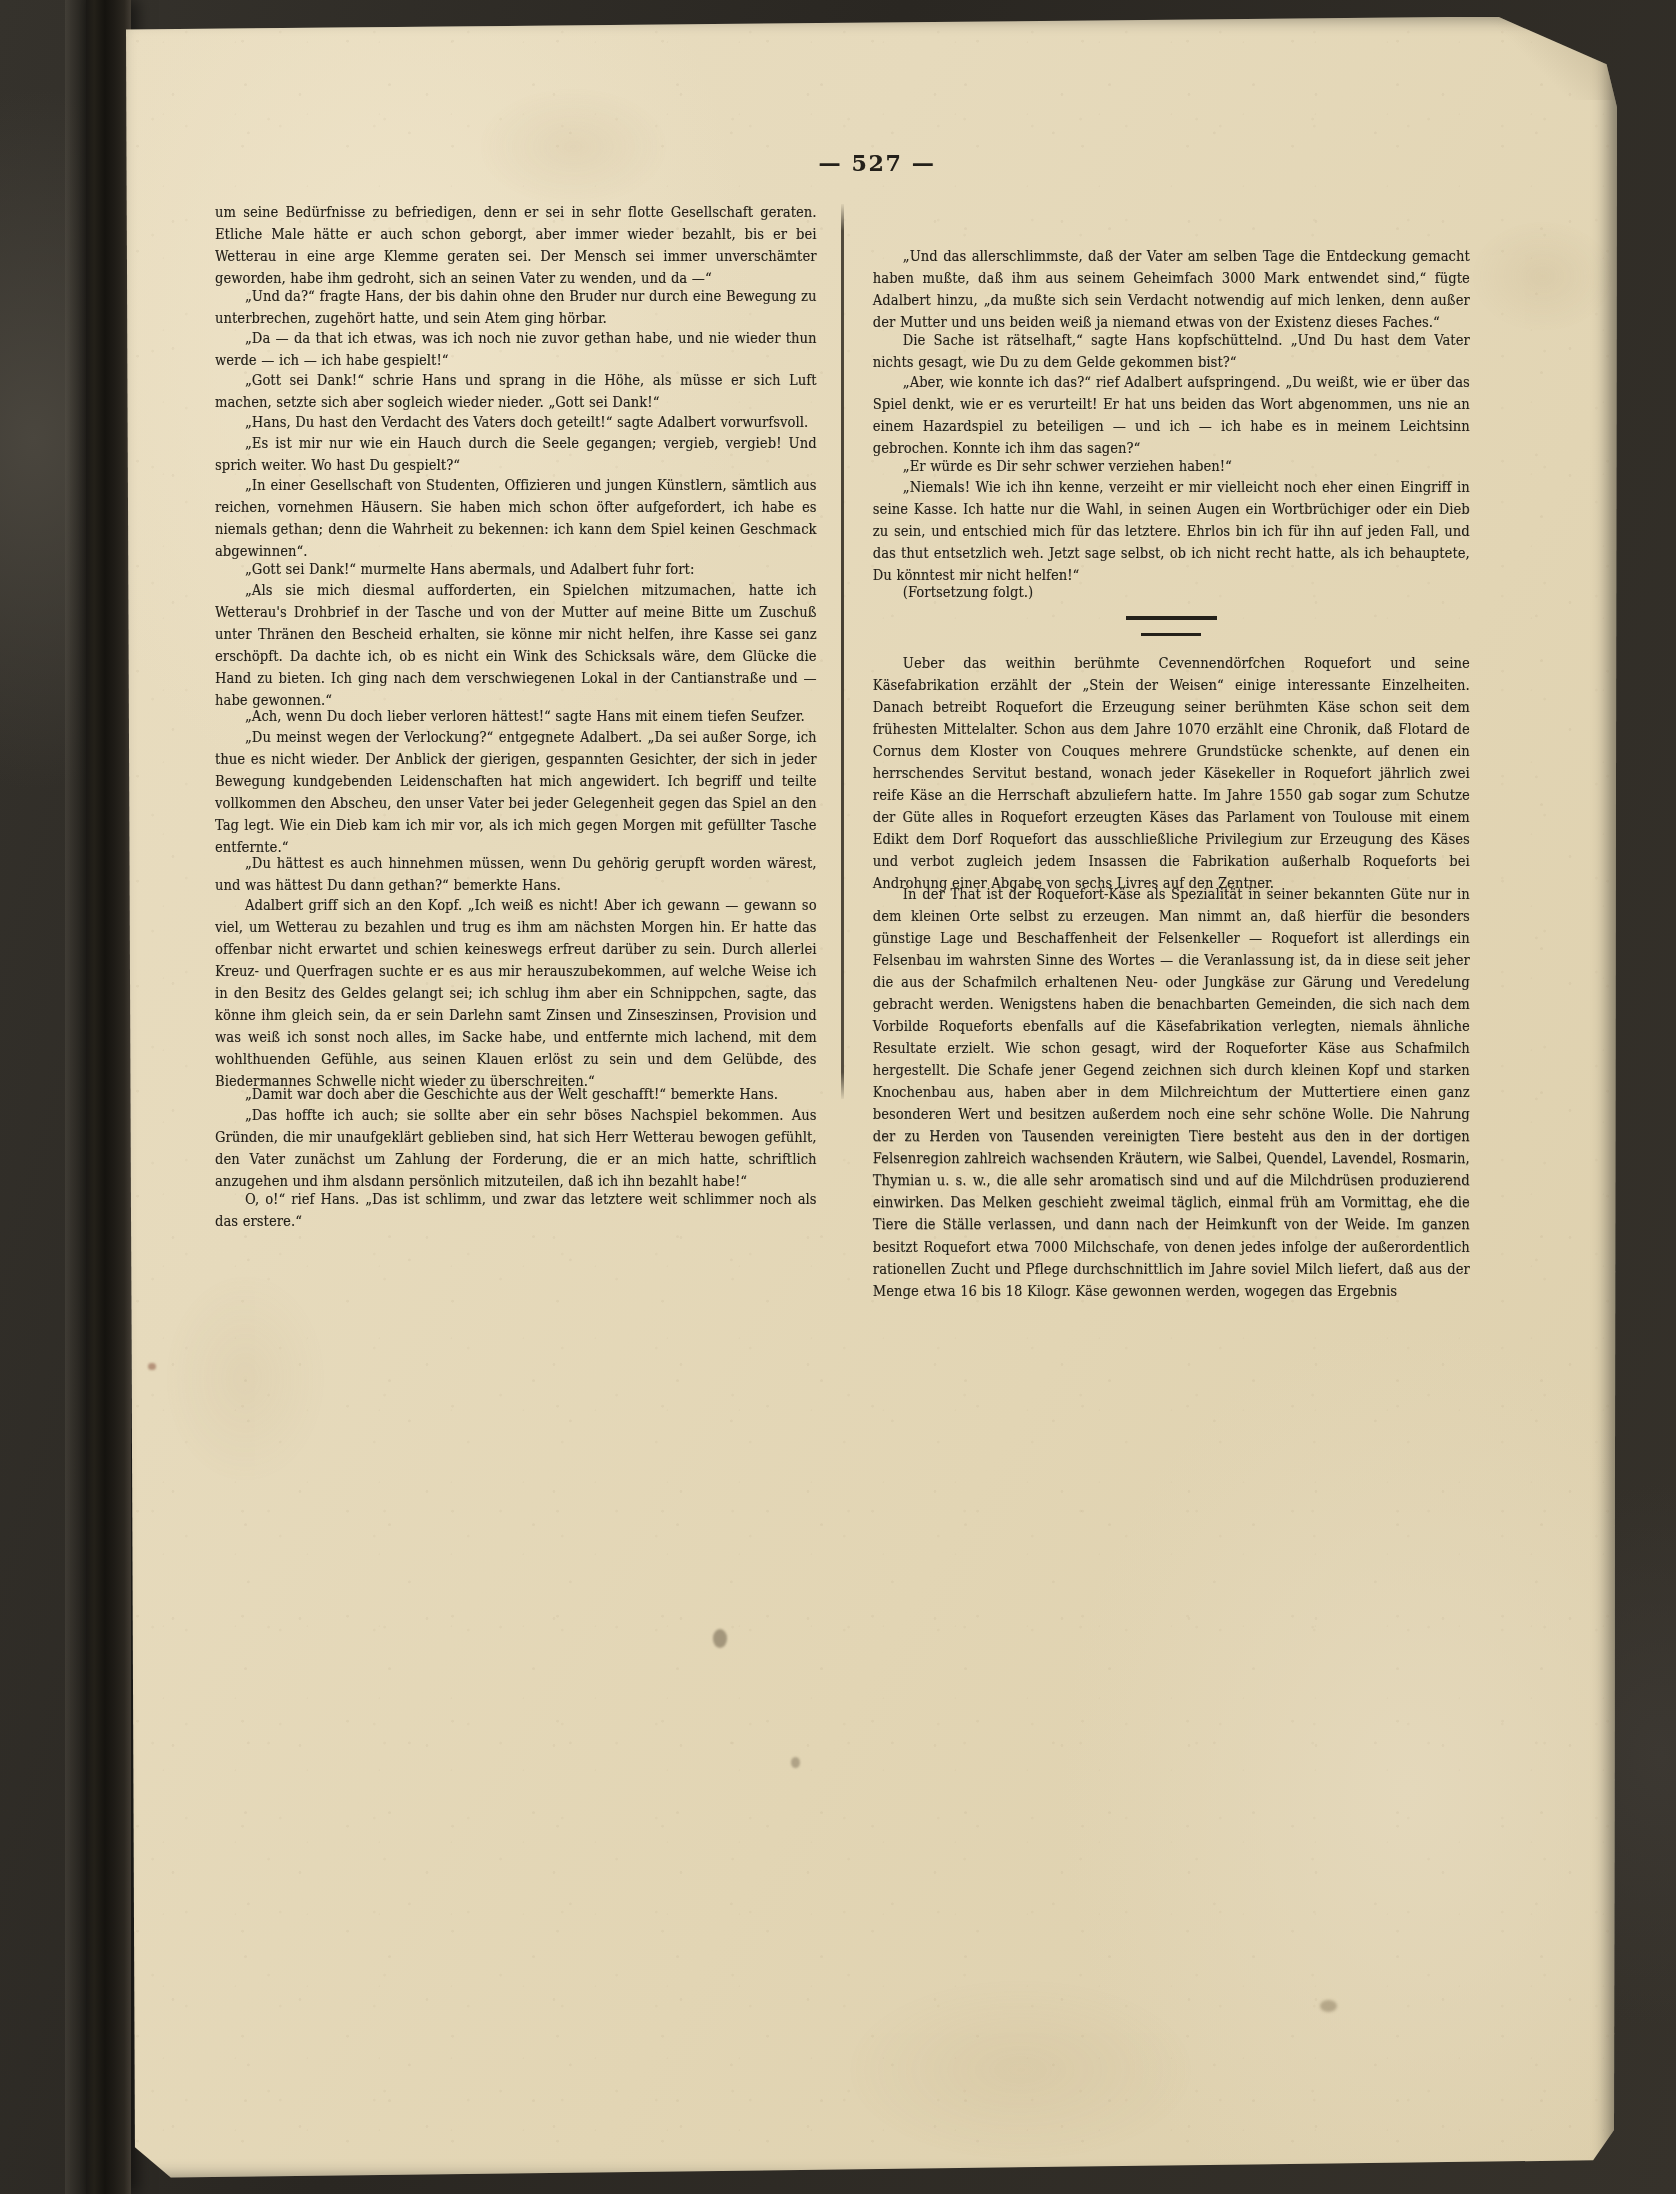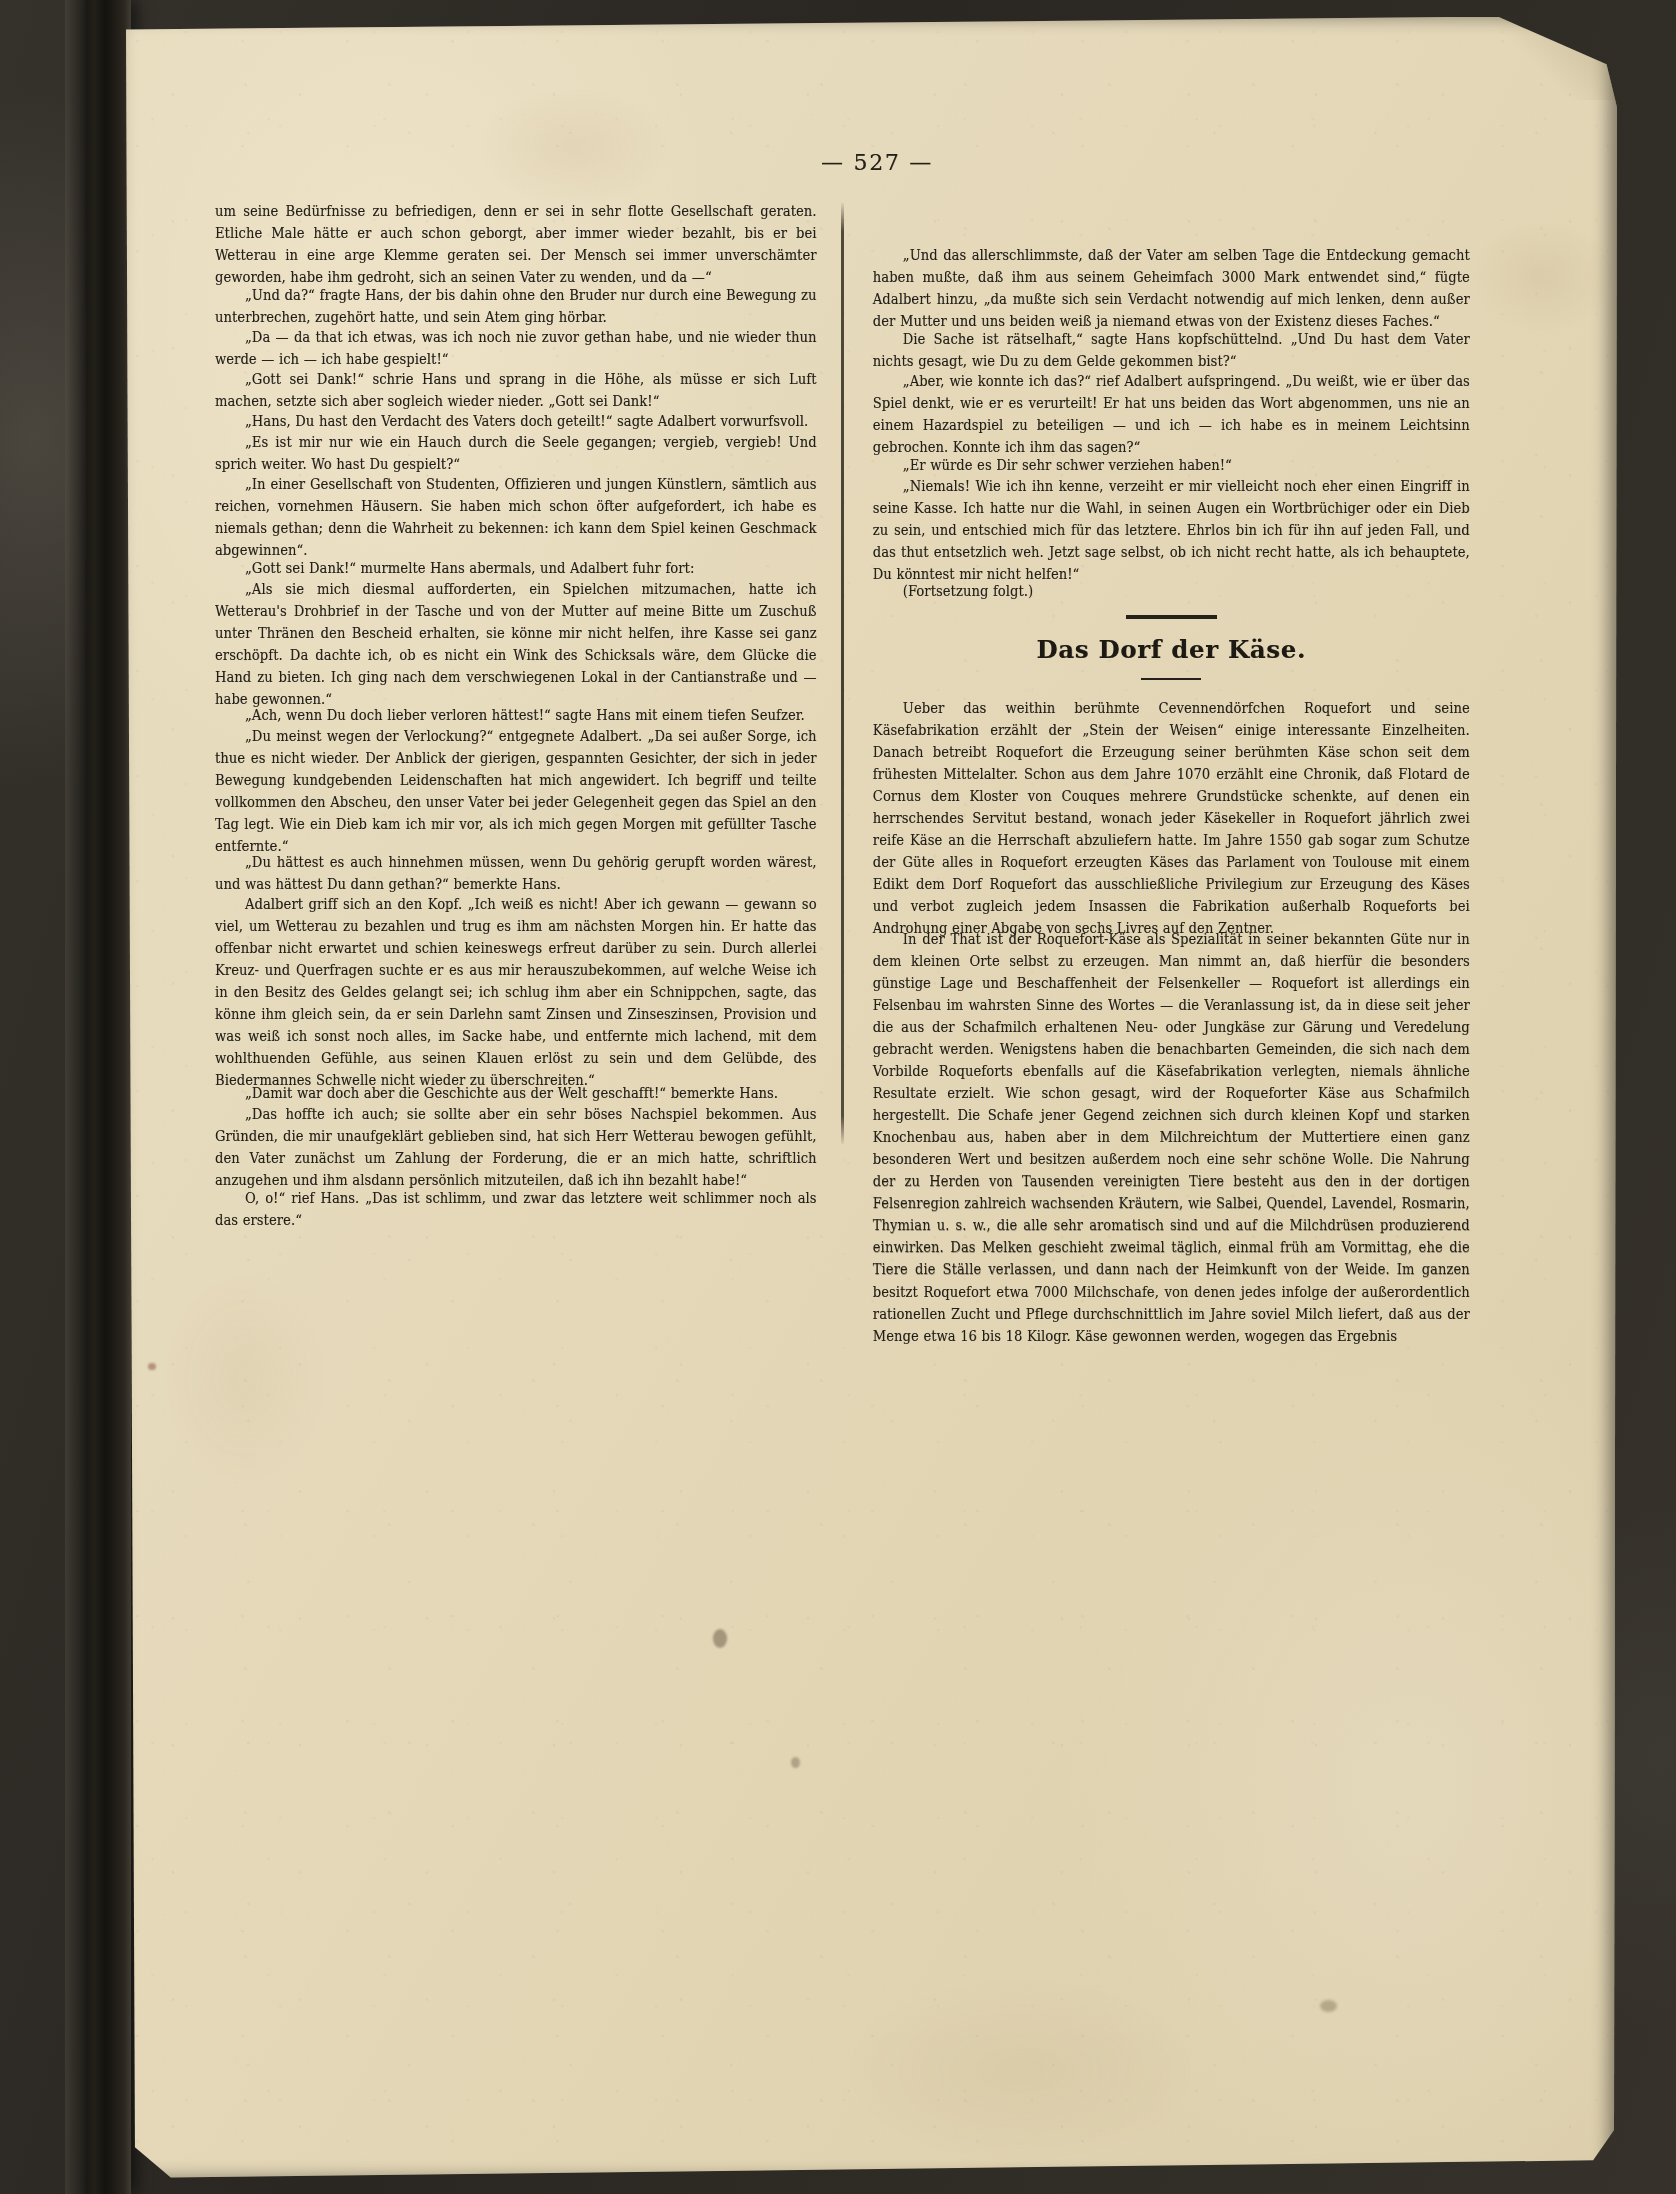--- a/index.html
+++ b/index.html
@@ -117,21 +117,21 @@
   
   .content {
     position: absolute;
     left: 89px;
     top: 133px;
     width: 1324px;
   }
   .folio {
     text-align: center;
     font-family: "DejaVu Serif", "Liberation Serif", serif;
-    font-weight: normal;
+    font-weight: bold;
     font-size: 22px;
     letter-spacing: 1.7px;
     color: #23201a;
     margin-bottom: 25.5px;
     text-shadow: 0.3px 0.2px 0 rgba(40,34,24,0.42);
   }
 
   .columns {
     display: flex;
     align-items: flex-start;
@@ -253,21 +253,20 @@
           <p class="f">„Und das allerschlimmste, daß der Vater am selben Tage die Entdeckung gemacht haben mußte, daß ihm aus seinem Geheimfach 3000 Mark entwendet sind,“ fügte Adalbert hinzu, „da mußte sich sein Verdacht notwendig auf mich lenken, denn außer der Mutter und uns beiden weiß ja niemand etwas von der Existenz dieses Faches.“</p>
           <p class="f">Die Sache ist rätselhaft,“ sagte Hans kopfschüttelnd. „Und Du hast dem Vater nichts gesagt, wie Du zu dem Gelde gekommen bist?“</p>
           <p class="f">„Aber, wie konnte ich das?“ rief Adalbert aufspringend. „Du weißt, wie er über das Spiel denkt, wie er es verurteilt! Er hat uns beiden das Wort abgenommen, uns nie an einem Hazardspiel zu beteiligen — und ich — ich habe es in meinem Leichtsinn gebrochen. Konnte ich ihm das sagen?“</p>
           <p class="f">„Er würde es Dir sehr schwer verziehen haben!“</p>
           <p class="f">„Niemals! Wie ich ihn kenne, verzeiht er mir vielleicht noch eher einen Eingriff in seine Kasse. Ich hatte nur die Wahl, in seinen Augen ein Wortbrüchiger oder ein Dieb zu sein, und entschied mich für das letztere. Ehrlos bin ich für ihn auf jeden Fall, und das thut entsetzlich weh. Jetzt sage selbst, ob ich nicht recht hatte, als ich behauptete, Du könntest mir nicht helfen!“</p>
 
           <p class="f endnote">(Fortsetzung folgt.)</p>
 
           <div class="divider-short"></div>
 
-          <h2 class="article-title">Das Dorf der Käse.</h2>
 
           <div class="divider-tiny"></div>
 
           <p class="f">Ueber das weithin berühmte Cevennendörfchen Roquefort und seine Käsefabrikation erzählt der „Stein der Weisen“ einige interessante Einzelheiten. Danach betreibt Roquefort die Erzeugung seiner berühmten Käse schon seit dem frühesten Mittelalter. Schon aus dem Jahre 1070 erzählt eine Chronik, daß Flotard de Cornus dem Kloster von Couques mehrere Grundstücke schenkte, auf denen ein herrschendes Servitut bestand, wonach jeder Käsekeller in Roquefort jährlich zwei reife Käse an die Herrschaft abzuliefern hatte. Im Jahre 1550 gab sogar zum Schutze der Güte alles in Roquefort erzeugten Käses das Parlament von Toulouse mit einem Edikt dem Dorf Roquefort das ausschließliche Privilegium zur Erzeugung des Käses und verbot zugleich jedem Insassen die Fabrikation außerhalb Roqueforts bei Androhung einer Abgabe von sechs Livres auf den Zentner.</p>
           <p class="f">In der That ist der Roquefort-Käse als Spezialität in seiner bekannten Güte nur in dem kleinen Orte selbst zu erzeugen. Man nimmt an, daß hierfür die besonders günstige Lage und Beschaffenheit der Felsenkeller — Roquefort ist allerdings ein Felsenbau im wahrsten Sinne des Wortes — die Veranlassung ist, da in diese seit jeher die aus der Schafmilch erhaltenen Neu- oder Jungkäse zur Gärung und Veredelung gebracht werden. Wenigstens haben die benachbarten Gemeinden, die sich nach dem Vorbilde Roqueforts ebenfalls auf die Käsefabrikation verlegten, niemals ähnliche Resultate erzielt. Wie schon gesagt, wird der Roqueforter Käse aus Schafmilch hergestellt. Die Schafe jener Gegend zeichnen sich durch kleinen Kopf und starken Knochenbau aus, haben aber in dem Milchreichtum der Muttertiere einen ganz besonderen Wert und besitzen außerdem noch eine sehr schöne Wolle. Die Nahrung der zu Herden von Tausenden vereinigten Tiere besteht aus den in der dortigen Felsenregion zahlreich wachsenden Kräutern, wie Salbei, Quendel, Lavendel, Rosmarin, Thymian u. s. w., die alle sehr aromatisch sind und auf die Milchdrüsen produzierend einwirken. Das Melken geschieht zweimal täglich, einmal früh am Vormittag, ehe die Tiere die Ställe verlassen, und dann nach der Heimkunft von der Weide. Im ganzen besitzt Roquefort etwa 7000 Milchschafe, von denen jedes infolge der außerordentlich rationellen Zucht und Pflege durchschnittlich im Jahre soviel Milch liefert, daß aus der Menge etwa 16 bis 18 Kilogr. Käse gewonnen werden, wogegen das Ergebnis</p>
         </div>
 
       </div>
     </div>
   </div>

